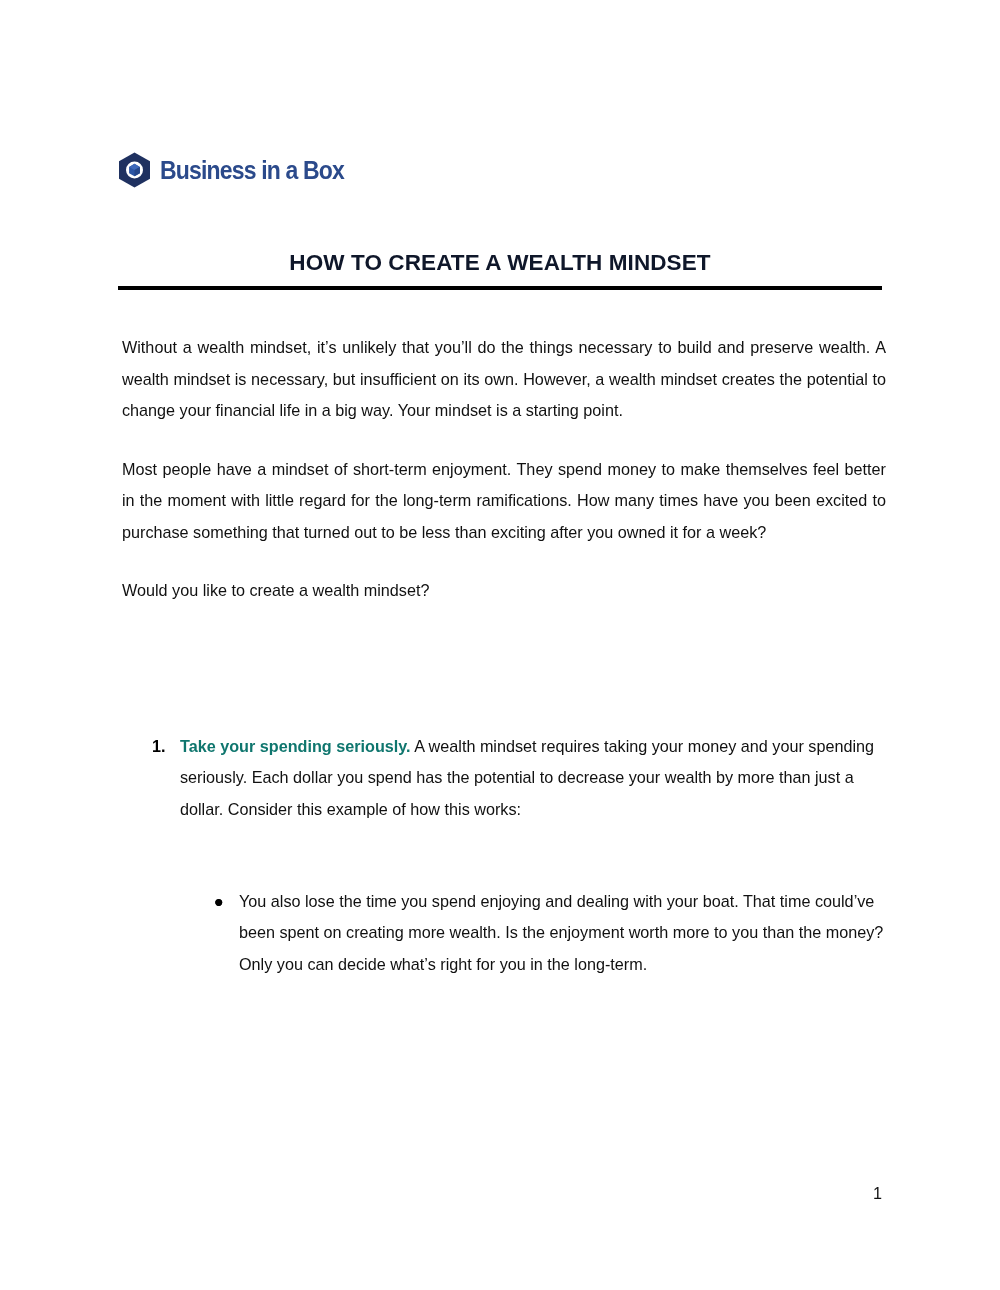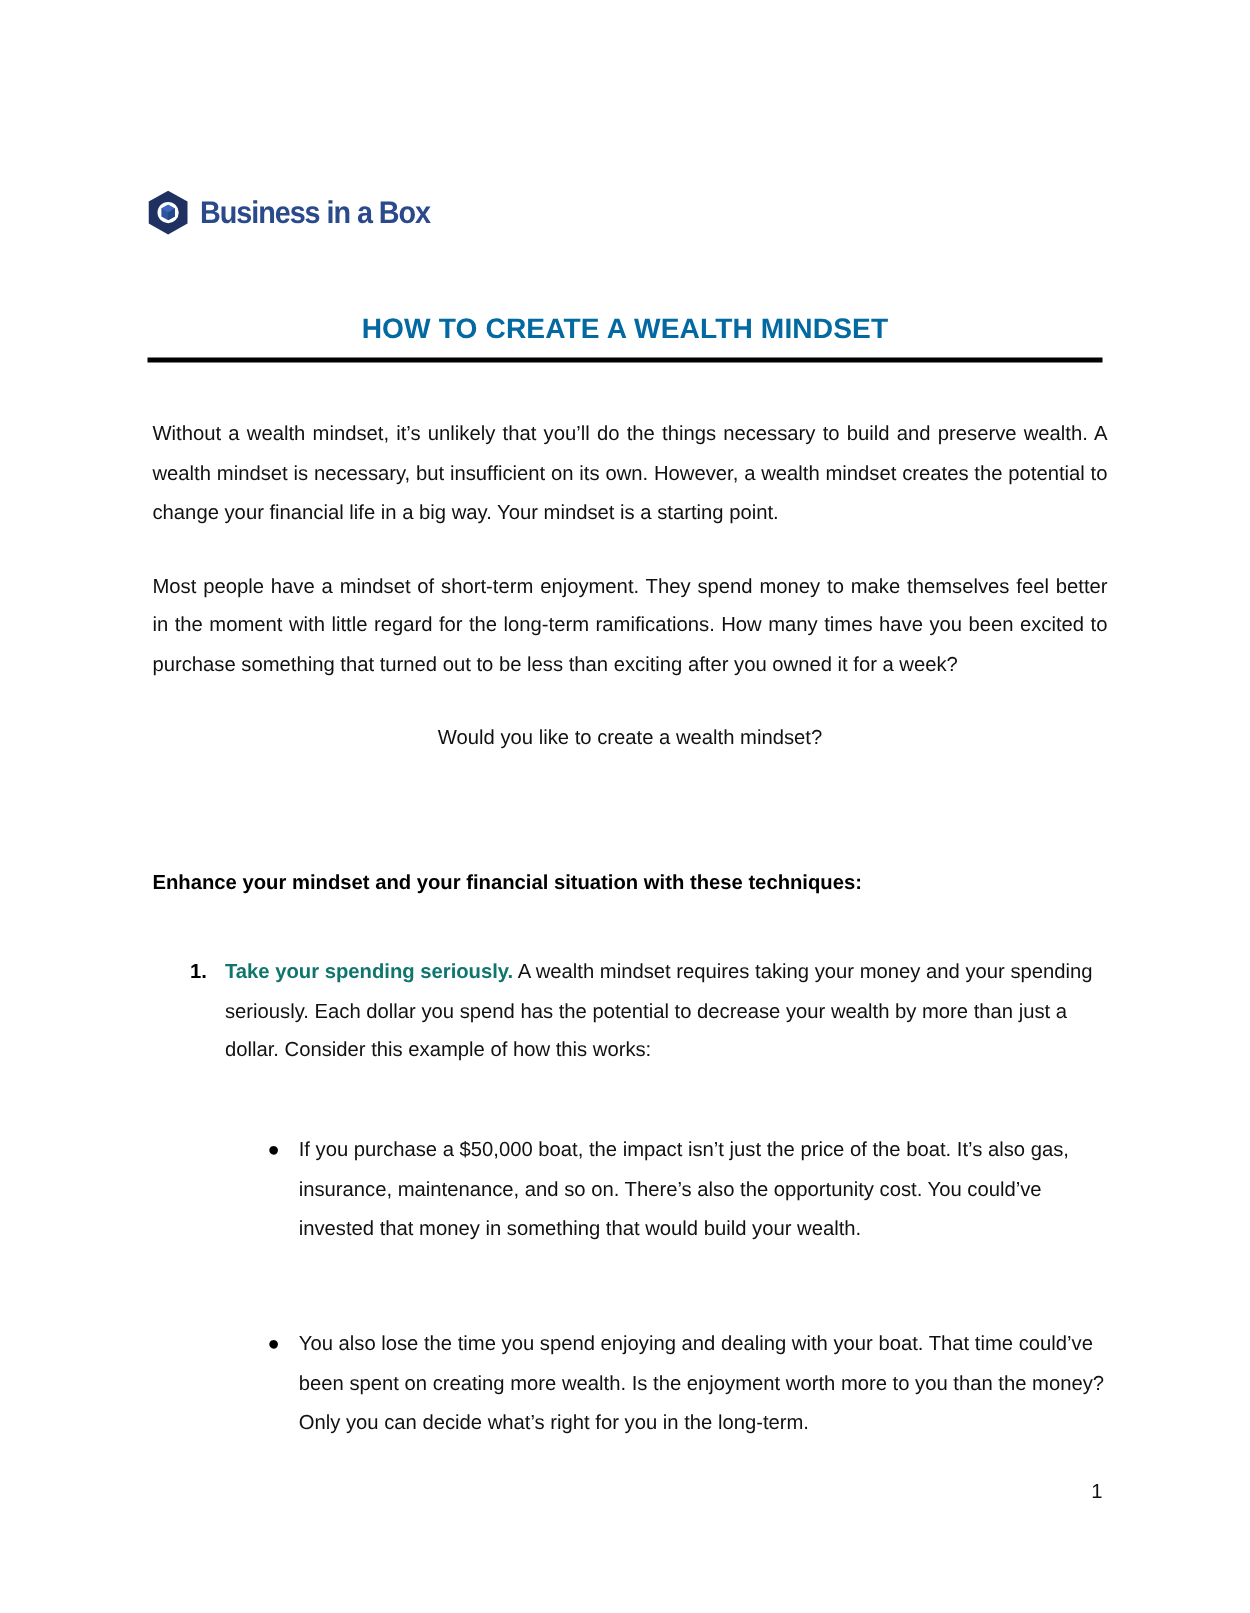--- a/index.html
+++ b/index.html
@@ -57,21 +57,21 @@
   .doc-title {
     position: absolute;
     left: 118px;
     top: 249px;
     width: 764px;
     text-align: center;
     font-size: 22.5px;
     font-weight: bold;
     letter-spacing: 0.1px;
     line-height: 1.2;
-    color: #0369a1;
+    color: #0f172a;
   }
   .title-rule {
     position: absolute;
     left: 118px;
     top: 286px;
     width: 764px;
     height: 4px;
     background: #000000;
   }
 
@@ -87,21 +87,21 @@
     margin: 0 0 27px 0;
     font-size: 16.2px;
     line-height: 31.5px;
     text-align: justify;
     text-justify: inter-word;
     color: #111;
   }
   p.body-text:last-child { margin-bottom: 0; }
 
   p.short-para {
-    text-align: center;
+    text-align: left;
   }
 
   .spacer-lg { height: 57px; }
 
   p.lead-in {
     margin: 0;
     font-size: 16.2px;
     line-height: 31.5px;
     font-weight: bold;
     text-align: left;
@@ -212,33 +212,31 @@
   <div class="title-rule"></div>
 
   <div class="content">
 
     <p class="body-text">Without a wealth mindset, it’s unlikely that you’ll do the things necessary to build and preserve wealth. A wealth mindset is necessary, but insufficient on its own. However, a wealth mindset creates the potential to change your financial life in a big way. Your mindset is a starting point.</p>
     <p class="body-text">Most people have a mindset of short-term enjoyment. They spend money to make themselves feel better in the moment with little regard for the long-term ramifications. How many times have you been excited to purchase something that turned out to be less than exciting after you owned it for a week?</p>
     <p class="body-text short-para">Would you like to create a wealth mindset?</p>
 
     <div class="spacer-lg"></div>
 
-    <p class="lead-in">Enhance your mindset and your financial situation with these techniques:</p>
 
     <ol class="num-list">
       <li>
         <span class="num-marker">1.</span>
         <span class="num-body stretch-last"><b>Take your spending seriously.</b><span> A wealth mindset requires taking your money and your spending seriously. Each dollar you spend has the potential to decrease your wealth by more than just a dollar. Consider this example of how this works:</span></span>
       </li>
     </ol>
 
     <ul class="bullet-list">
       <li>
         <span class="bullet-marker">●</span>
-        <span class="bullet-body stretch-last">If you purchase a $50,000 boat, the impact isn’t just the price of the boat. It’s also gas, insurance, maintenance, and so on. There’s also the opportunity cost. You could’ve invested that money in something that would build your wealth.</span>
       </li>
       <li>
         <span class="bullet-marker">●</span>
         <span class="bullet-body">You also lose the time you spend enjoying and dealing with your boat. That time could’ve been spent on creating more wealth. Is the enjoyment worth more to you than the money? Only you can decide what’s right for you in the long-term.</span>
       </li>
     </ul>
 
   </div>
 
   <div class="page-number">1</div>

